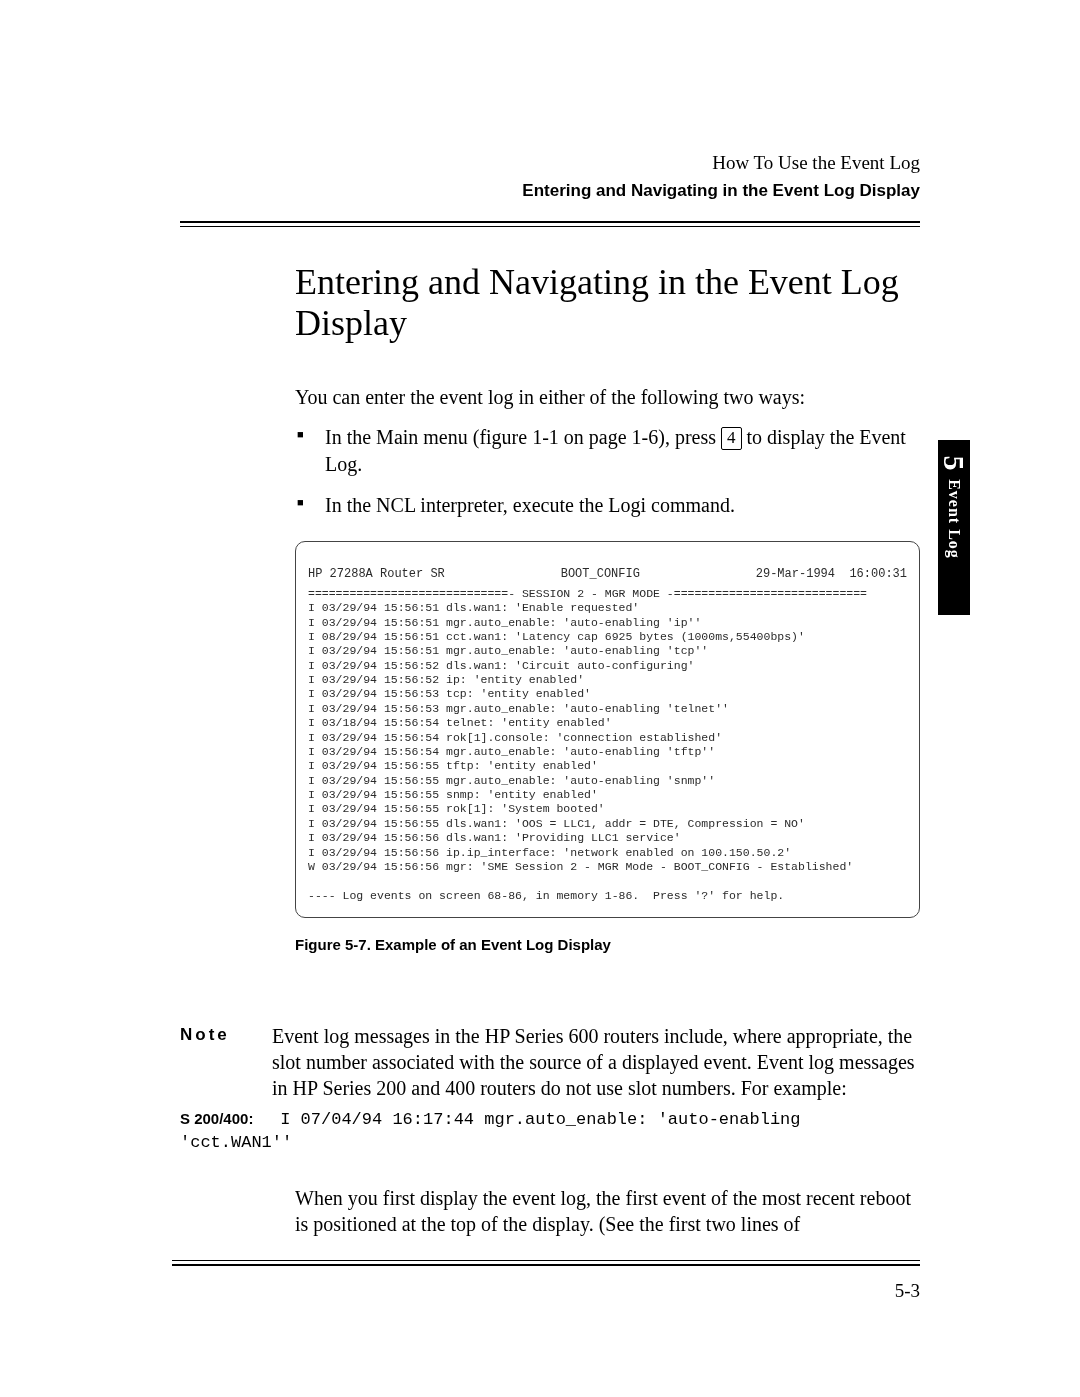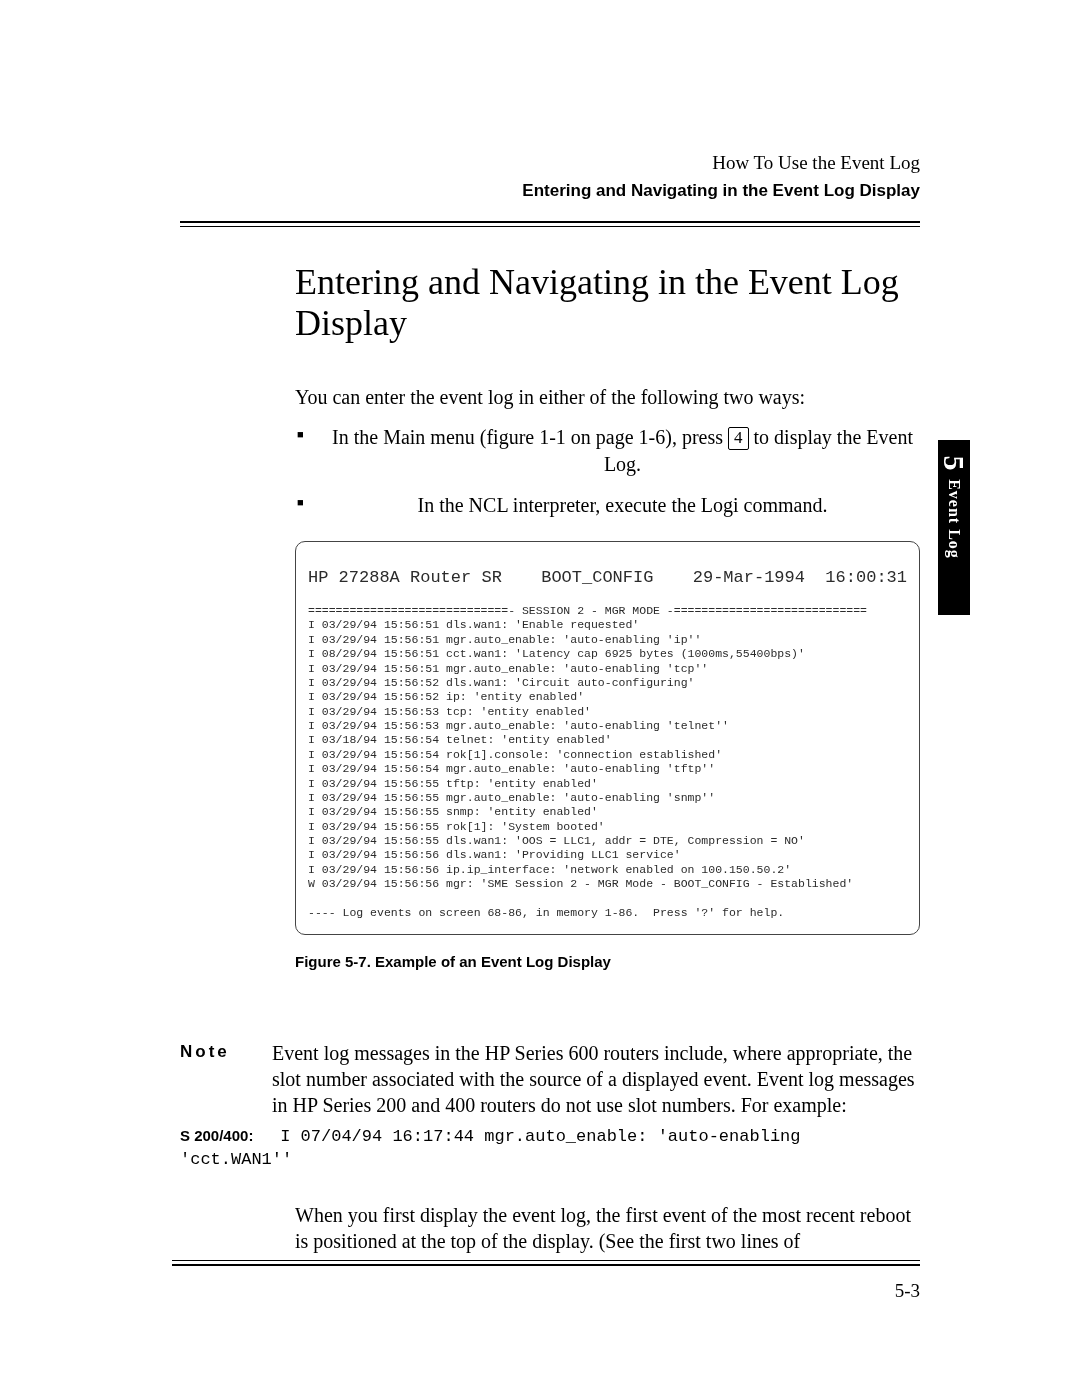--- a/index.html
+++ b/index.html
@@ -53,21 +53,20 @@
   }
   p.body {
     font-size: 20px;
     line-height: 1.3;
     margin: 16px 0 14px 0;
   }
   ul.bullets {
     list-style: none;
     padding: 0;
     margin: 0 0 16px 0;
-    text-align: center;
   }
   ul.bullets li {
     position: relative;
     padding-left: 30px;
     font-size: 20px;
     line-height: 1.35;
     margin-bottom: 14px;
   }
   ul.bullets li::before {
     content: "■";
@@ -93,22 +92,22 @@
     font-size: 11.5px;
     line-height: 1.25;
     color: #2b2b2b;
     white-space: pre;
     margin: 22px 0 18px 0;
     overflow: hidden;
   }
   .termhead {
     display: flex;
     justify-content: space-between;
-    font-size: 17px;
-    margin-bottom: 16px;
+    font-size: 12px;
+    margin-bottom: 5px;
   }
   .figcap {
     font-family: Arial, Helvetica, sans-serif;
     font-weight: bold;
     font-size: 15px;
     margin: 8px 0 70px 0;
   }
   .note-block {
     display: flex;
     align-items: flex-start;

